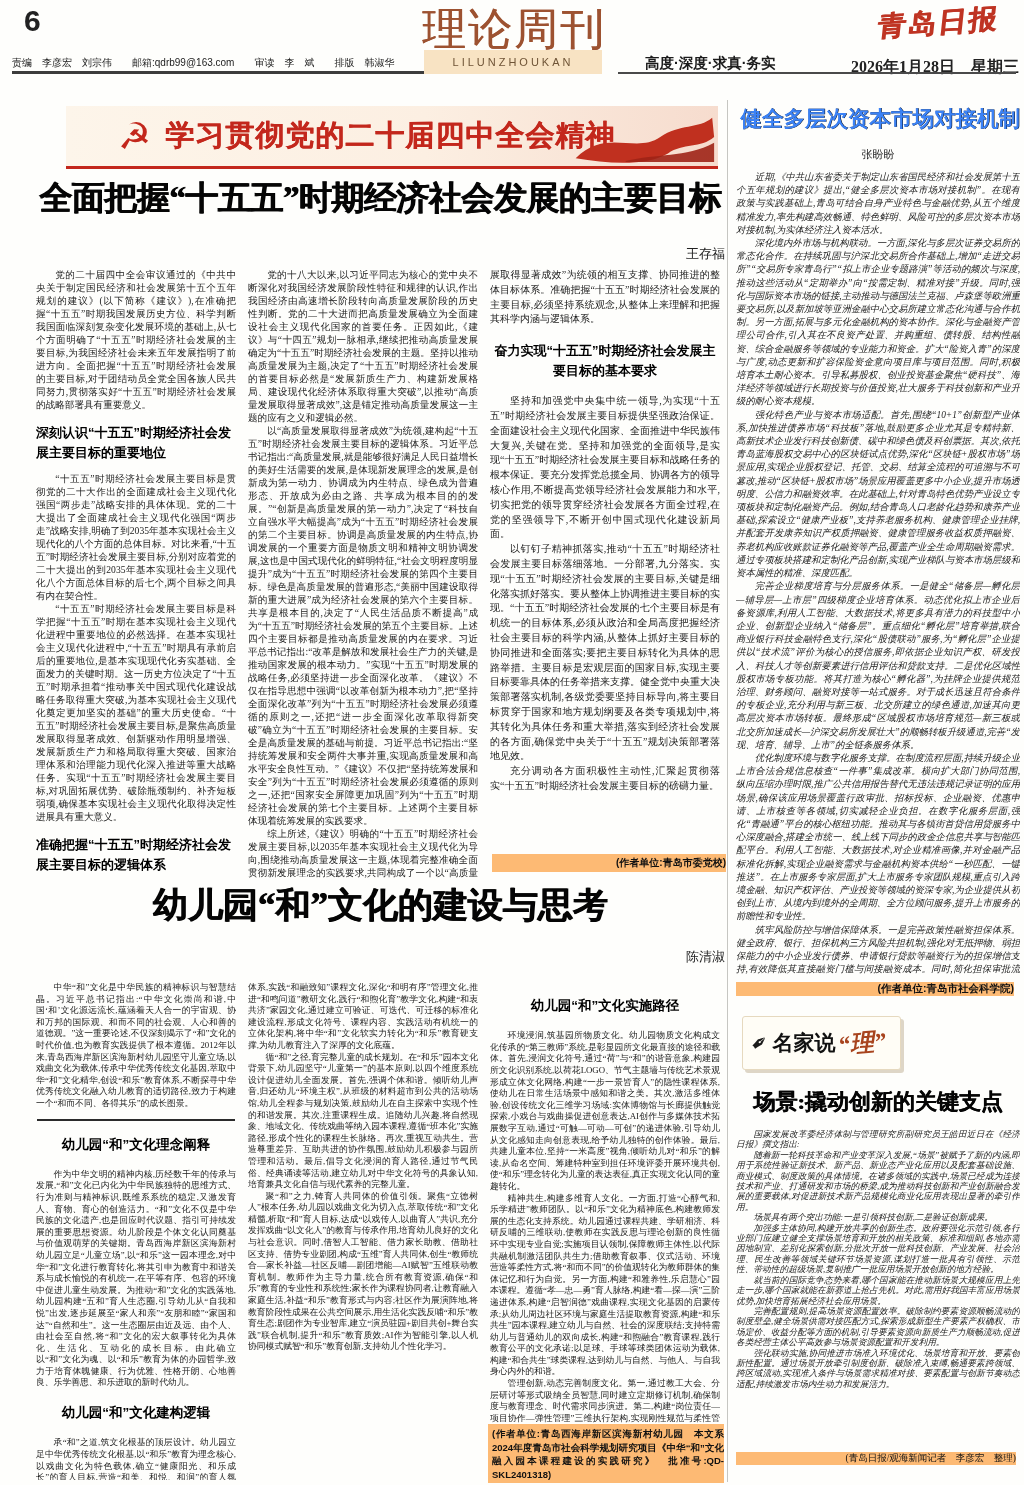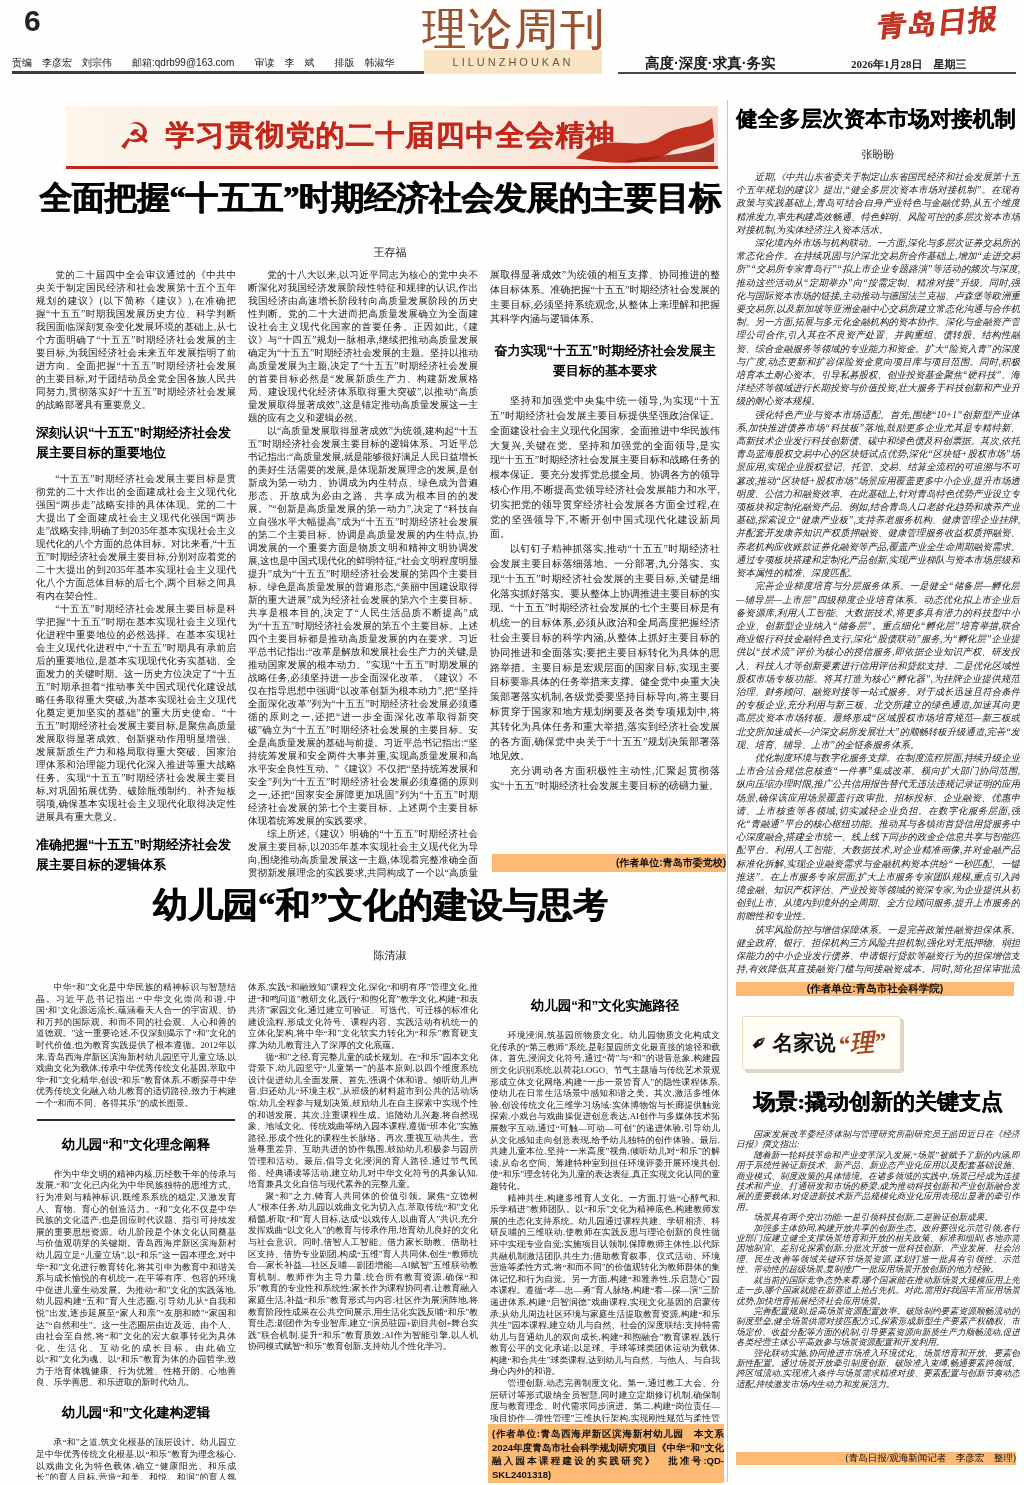--- a/index.html
+++ b/index.html
@@ -12,46 +12,46 @@
   .credits{position:absolute;left:12px;top:56px;width:570px;font-size:10px;color:#222;
            font-family:"Liberation Sans","DejaVu Sans",sans-serif;white-space:nowrap;}
   .rule-left{position:absolute;left:12px;top:71px;width:572px;height:3px;background:#3c3c3c;}
   .masthead{position:absolute;left:402px;top:0px;width:224px;text-align:center;font-size:44px;
             font-weight:400;color:#9d5231;letter-spacing:2px;text-shadow:.6px 0 0 currentColor;}
   .pinyin{position:absolute;left:424px;top:50px;width:178px;height:24px;line-height:24px;text-align:center;
           background:#f8e3c3;color:#6f5436;font-size:11px;letter-spacing:3px;
           font-family:"Liberation Sans","DejaVu Sans",sans-serif;}
   .slogan{position:absolute;left:645px;top:54px;font-size:14.5px;font-weight:700;color:#1c1c1c;
           font-family:"Liberation Sans","DejaVu Sans",sans-serif;}
-  .dateline{position:absolute;left:851px;top:57px;font-size:11px;font-weight:700;color:#222;}
+  .dateline{position:absolute;left:851px;top:57px;font-size:16px;font-weight:700;color:#222;}
   .rule-right{position:absolute;left:618px;top:72px;width:398px;height:2px;background:#4a4a4a;}
   .paperlogo{position:absolute;left:862px;top:4px;width:152px;text-align:center;font-size:28px;font-weight:900;
              color:#bf3423;transform:skewX(-10deg) rotate(-4deg);letter-spacing:2px;
              text-shadow:1px 0 0 currentColor;}
   .vdiv{position:absolute;left:727px;top:100px;width:1px;height:1382px;background:#c6c6c2;}
 
   
   .banner{position:absolute;left:66px;top:106px;width:652px;height:60px;
           background:linear-gradient(90deg,#fdf5ea 0%,#fcefe2 55%,#f6dcce 100%);
           border-bottom:3px solid #c3271c;display:flex;align-items:center;}
   .emblem{font-family:"DejaVu Sans",sans-serif;font-size:37px;color:#c3271c;margin-left:52px;line-height:1;}
   .banner-text{font-size:29px;font-weight:900;color:#c3271c;letter-spacing:1px;margin-left:14px;
                text-shadow:.5px 0 0 currentColor;}
   .ribbon{position:absolute;right:2px;bottom:2px;width:148px;height:50px;}
 
   
   .m-head{position:absolute;left:35px;top:176px;width:690px;text-align:center;font-size:33px;font-weight:900;
           color:#050505;text-shadow:.9px 0 0 #000;letter-spacing:-.5px;}
-  .m-author,.k-author{position:absolute;left:45px;width:690px;text-align:center;font-size:11px;color:#222;}
+  .m-author,.k-author{position:absolute;left:35px;width:690px;text-align:right;font-size:13px;color:#222;}
   .m-author{top:245px;}
   .k-head{position:absolute;left:35px;top:882px;width:690px;text-align:center;font-size:35px;font-weight:900;
           color:#050505;text-shadow:.9px 0 0 #000;}
   .k-author{top:948px;}
-  .c-head{position:absolute;left:736px;top:104px;width:284px;text-align:left;font-size:21.5px;
-          font-weight:900;color:#000000;text-shadow:.6px 0 0 #000;}
+  .c-head{position:absolute;left:736px;top:104px;width:284px;text-align:right;font-size:21.5px;
+          font-weight:900;color:#3b82f6;text-shadow:.6px 0 0 #000;}
   .c-author{position:absolute;left:736px;top:147px;width:284px;text-align:center;font-size:11px;color:#222;}
   .s-head{position:absolute;left:736px;top:1087px;width:284px;text-align:center;font-size:22px;
           font-weight:900;color:#050505;text-shadow:.6px 0 0 #000;}
 
   
   .col{position:absolute;overflow:hidden;text-align:justify;color:#1a1a1a;}
   .blk{margin:0;}
   .blk.p{text-indent:2em;}
   .blk.pc{text-indent:0;}
   .blk.h,.blk.hc{font-family:"Liberation Sans","DejaVu Sans",sans-serif;font-weight:700;font-size:13px;
@@ -73,21 +73,21 @@
   .kai{font-style:italic;}
   .cap-body{left:736px;top:171px;width:284px;height:806px;font-size:9.4px;line-height:13.2px;}
   .scene-body{left:736px;top:1129px;width:284px;height:320px;font-size:8.7px;line-height:10.4px;}
 
   
   .credit-abs{position:absolute;font-family:"Liberation Sans","DejaVu Sans",sans-serif;font-weight:700;
               color:#111;background:#fdba74;z-index:3;}
   .m-credit{left:492px;top:854px;width:228px;text-align:right;font-size:10px;padding:2px 0 2px 6px;}
   .k-credit{left:488px;top:1424px;width:232px;font-size:9.5px;line-height:13.5px;text-align:justify;
             padding:3px 0 0 4px;height:56px;}
-  .c-credit{left:736px;top:982px;width:278px;text-align:center;font-size:10.5px;}
+  .c-credit{left:736px;top:982px;width:278px;text-align:right;font-size:10.5px;}
   .s-credit{left:736px;top:1452px;width:280px;text-align:right;font-size:9.5px;font-weight:400;
             font-family:"Liberation Serif","DejaVu Serif",serif;}
 
   
   .badge{position:absolute;left:742px;top:1016px;height:44px;display:inline-flex;align-items:center;
          padding:4px 14px 4px 8px;background:#fffdf6;border:1px solid #e6d9bf;border-radius:3px;
          box-shadow:3px 3px 0 rgba(176,156,120,.4);}
   .pen{font-family:"DejaVu Sans",sans-serif;font-size:21px;display:inline-block;
        transform:rotate(-40deg);color:#1a1a1a;margin-right:4px;}
   .badge-pre{font-family:"Liberation Sans","DejaVu Sans",sans-serif;font-size:21px;font-weight:900;color:#111;}

